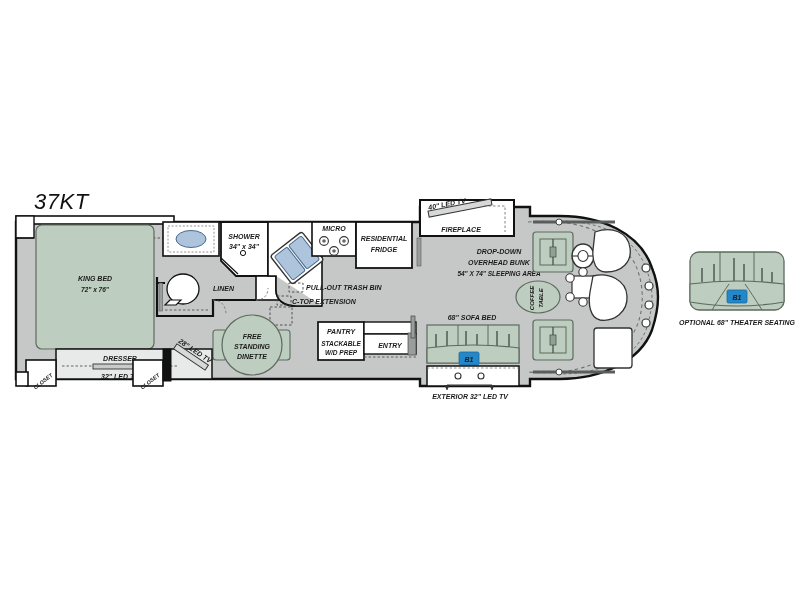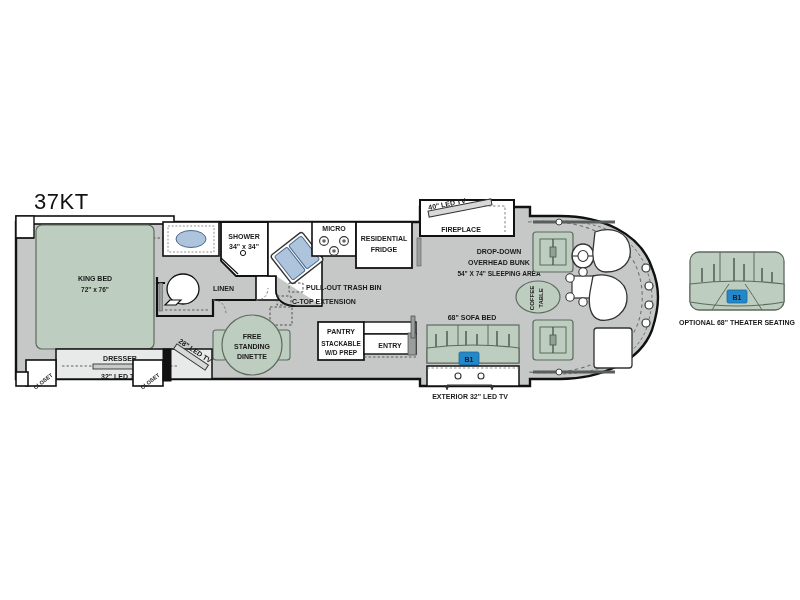--- a/index.html
+++ b/index.html
@@ -1,19 +1,19 @@
 <!DOCTYPE html>
 <html><head>
 <meta charset="utf-8">
 <title>RV Floorplan</title>
 <style>
   html,body{margin:0;padding:0;background:#ffffff;}
   body{width:800px;height:600px;overflow:hidden;
        font-family:"Liberation Sans",sans-serif;color:#1a1a1a;}
-  #stage{position:relative;width:699px;height:600px;}
+  #stage{position:relative;width:699px;height:600px;font-style:italic;}
   #model-title{position:absolute;left:34px;top:189px;font-size:22px;
       letter-spacing:.5px;color:#111;font-family:"Liberation Sans",sans-serif;}
   svg{position:absolute;left:0;top:0;}
   .lbl{font-family:"Liberation Sans",sans-serif;font-weight:bold;fill:#1a1a1a;}
   .lbl7{font-size:7px;}
   .lbl65{font-size:6.5px;}
   .lbl6{font-size:6px;}
   .lbl55{font-size:5.5px;}
   .ctr{text-anchor:middle;}
 </style>

